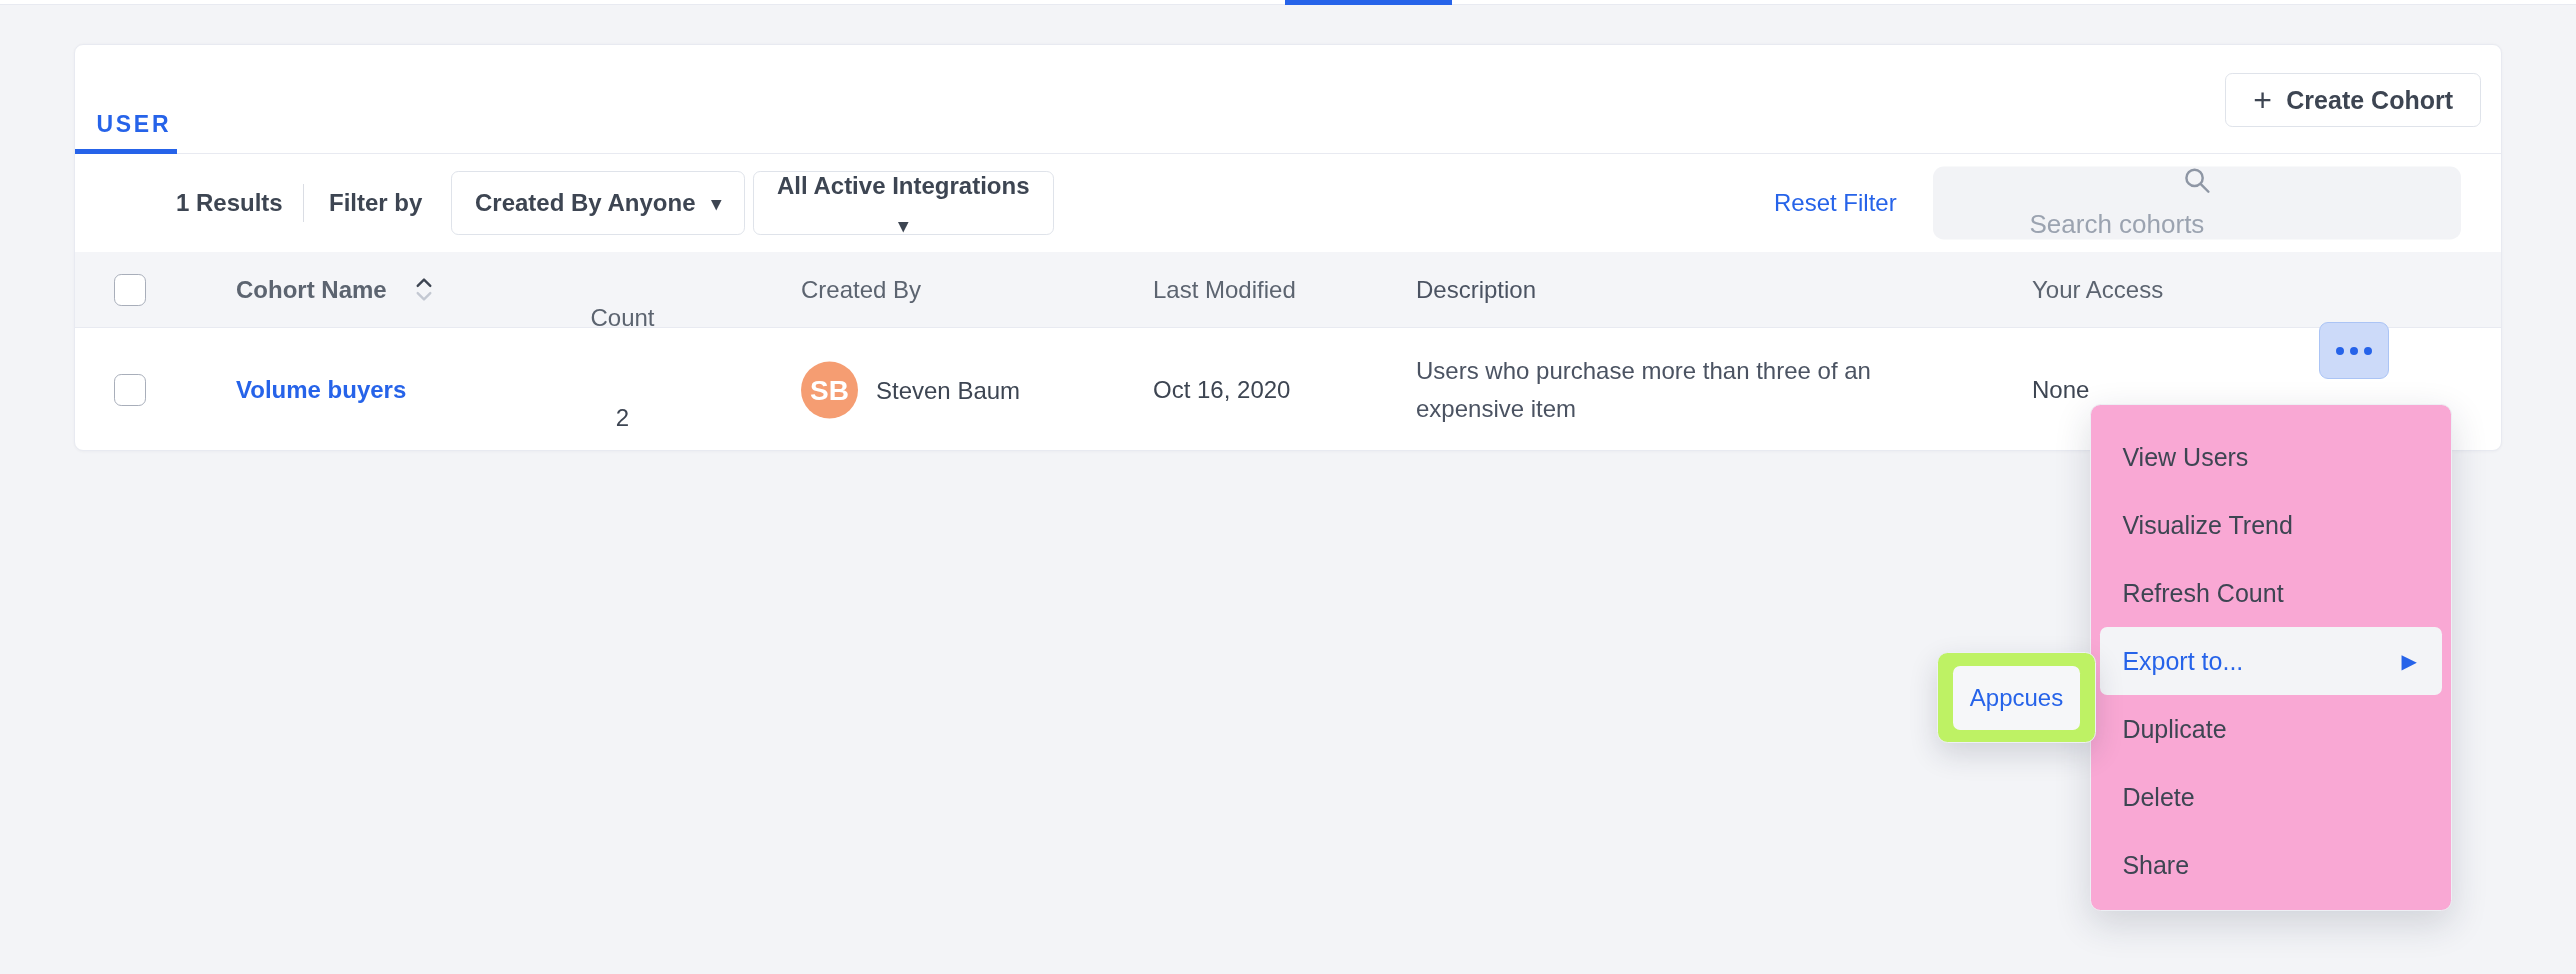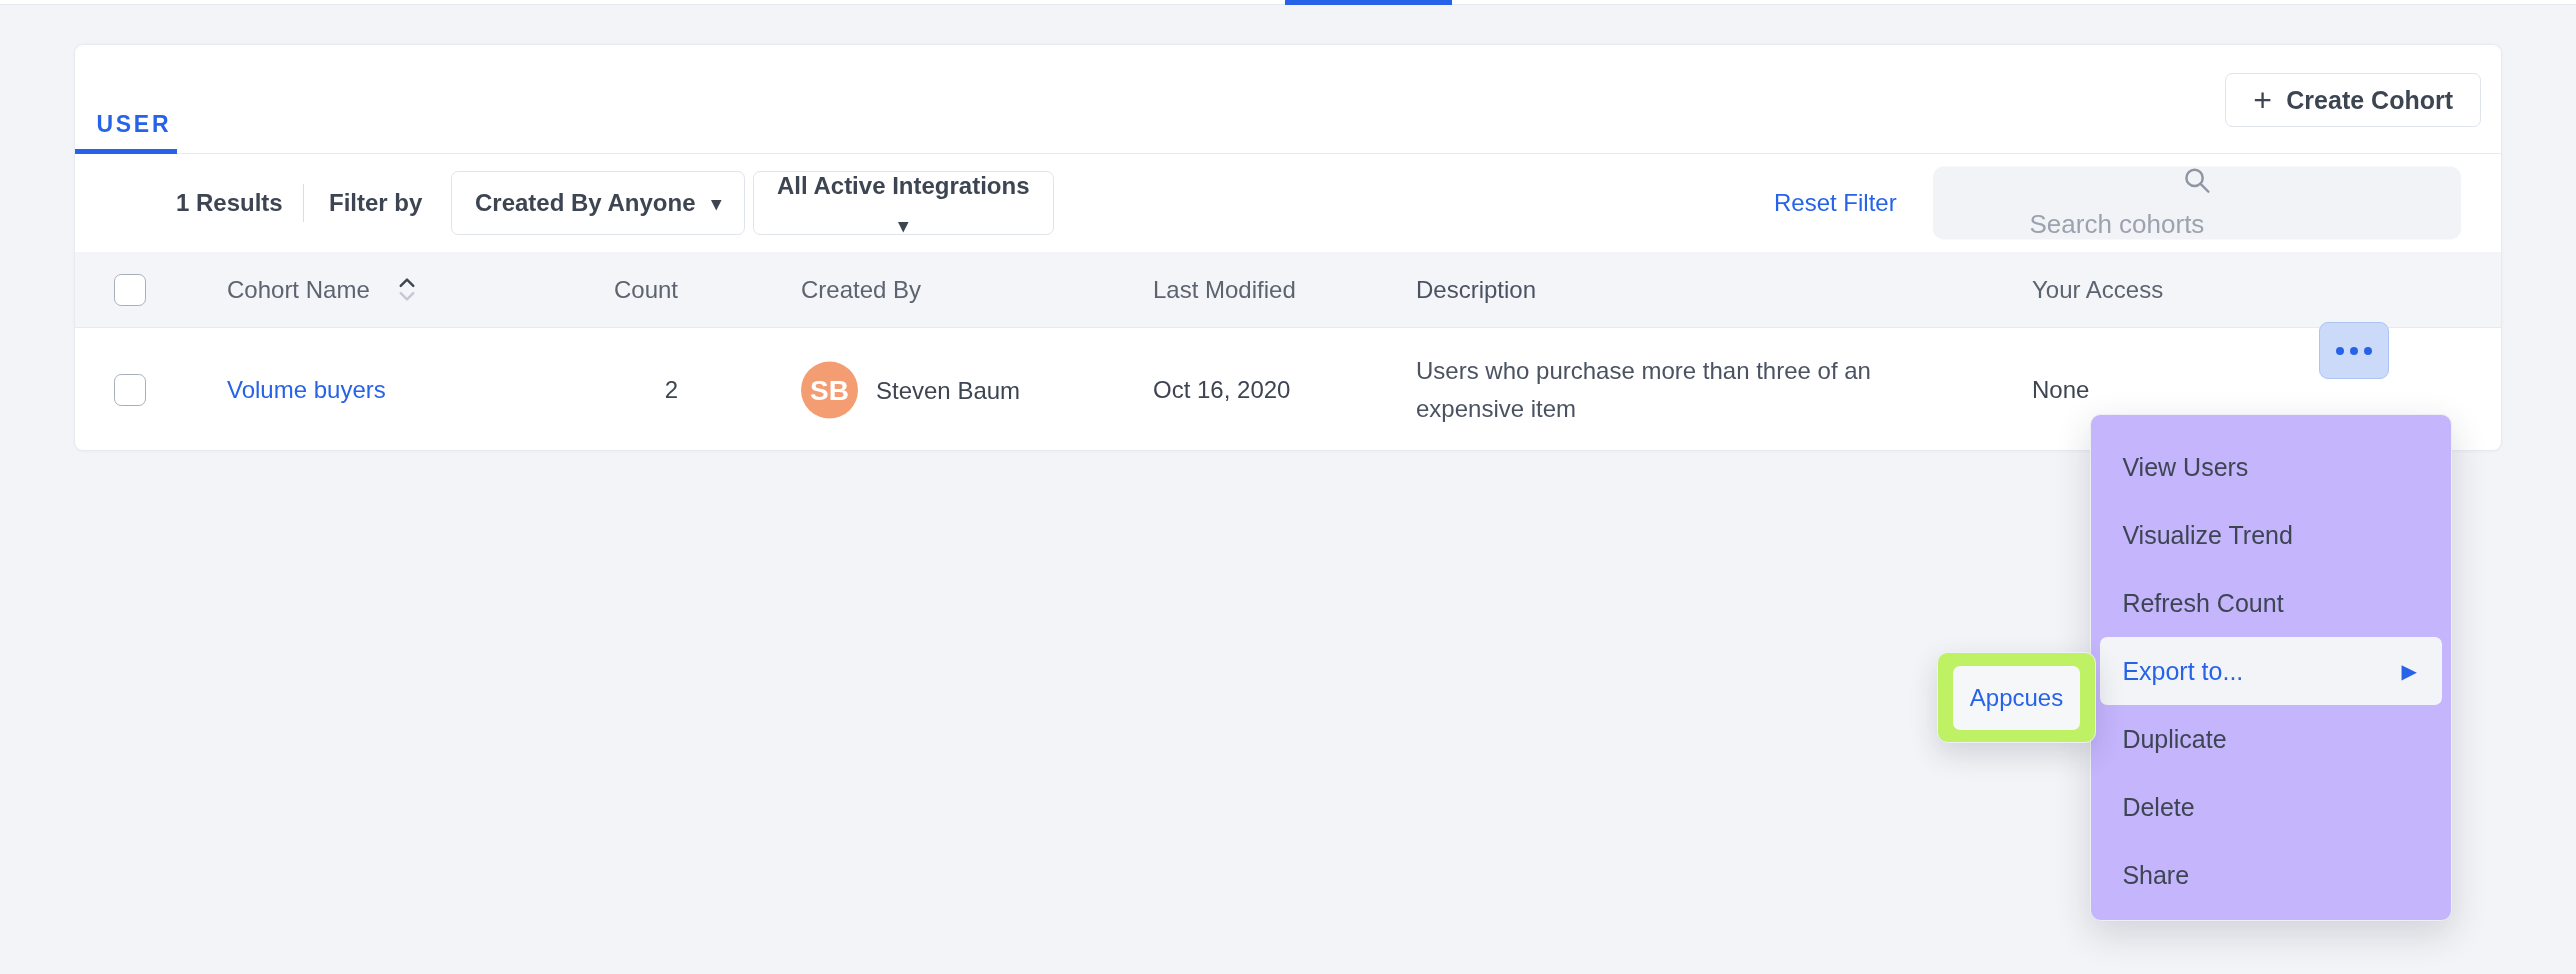--- a/index.html
+++ b/index.html
@@ -78,42 +78,42 @@
     background:var(--header-bg,#f4f5f8);border-bottom:0.9px solid var(--border);
     font-size:24px;color:var(--text-gray,#5c6470);
   }
   .trow{position:absolute;left:0;top:283px;width:100%;height:124px;font-size:24px;}
   .cell{position:absolute;top:50%;transform:translateY(-50%);white-space:nowrap;}
   .cb{
     appearance:none;-webkit-appearance:none;width:32px;height:32px;
     border:1.8px solid #a8aeba;border-radius:7.2px;background:#fff;cursor:pointer;margin:0;
   }
   .c-check{left:39px;}
-  .c-name{left:152px;display:flex;align-items:center;gap:27px;}
-  .c-count{left:452px;width:151px;text-align:right;}
+  .c-name{left:161px;display:flex;align-items:center;gap:27px;font-weight:bold;}
+  .c-count{left:472px;width:151px;text-align:center;margin-top:28px;}
   .c-createdby{left:726px;display:flex;align-items:center;gap:18px;}
   .c-modified{left:1078px;}
   .c-desc{left:1341px;width:515px;white-space:normal;line-height:38px;color:#4b5362;}
   .c-access{left:1957px;}
   .sort-icon{display:inline-flex;cursor:pointer;}
   .row-name{color:var(--accent,#2663e9);cursor:pointer;}
   .avatar{
     width:57px;height:57px;border-radius:50%;background:var(--avatar-bg,#f59d72);
     color:#fff;font-size:28px;font-weight:700;display:flex;align-items:center;justify-content:center;
   }
   .more-btn{
     position:absolute;left:2319px;top:322px;width:70px;height:57px;
     background:var(--more-bg,#ccdaf9);border:1.8px solid var(--more-border,#abc4f5);border-radius:9px;
     display:flex;align-items:center;justify-content:center;gap:6.3px;cursor:pointer;
   }
   .more-btn i{display:block;width:7.2px;height:7.2px;border:4.5px solid var(--accent,#2663e9);border-radius:50%;}
   
   .menu{
-    position:absolute;left:2090px;top:414px;width:362px;height:507px;
-    background:#c4b5fd;border:0.9px solid #edeff4;border-radius:10.7px;
+    position:absolute;left:2090px;top:404px;width:362px;height:507px;
+    background:#f9a8d4;border:0.9px solid #edeff4;border-radius:10.7px;
     box-shadow:0 12.5px 36px rgba(30,40,60,.16);
     padding:18px 9px 16px 9px;z-index:20;
   }
   .menu-item{
     height:68px;border-radius:7.2px;display:flex;align-items:center;
     padding:0 25px 0 22.4px;font-size:25px;color:var(--text-dark);cursor:pointer;
   }
   .menu-item.active{background:var(--menu-hl,#f3f4f7);color:var(--accent,#2663e9);}
   .menu-item .grow{flex:1;}
   .submenu-arrow{color:var(--accent,#2663e9);font-size:20px;line-height:1;}

